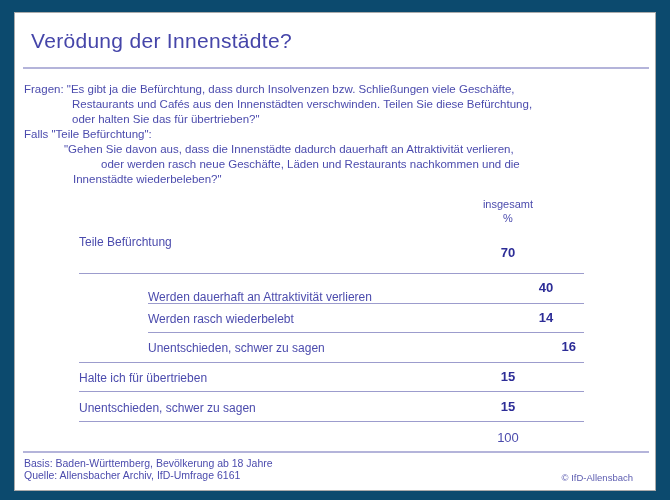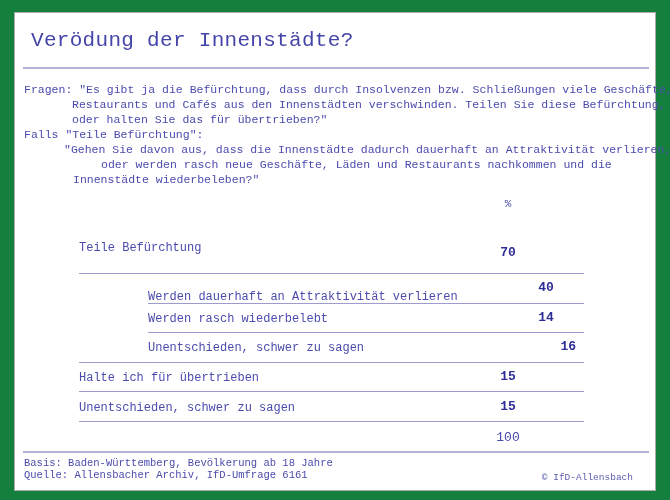--- a/index.html
+++ b/index.html
@@ -1,21 +1,21 @@
 <!DOCTYPE html>
 <html><head>
 <meta charset="utf-8">
 <style>
   html,body { margin:0; padding:0; }
   body {
     width:670px; height:500px; background:#ffffff;
     font-family:"Liberation Sans", sans-serif;
     -webkit-font-smoothing:antialiased;
   }
-  .canvas { position:relative; width:670px; height:500px; background:#15803d; overflow:hidden;font-family:Liberation Mono, monospace; }
+  .canvas { position:relative; width:670px; height:500px; background:#0c4a6e; overflow:hidden; }
   .page {
     position:absolute; left:14px; top:12px; width:640px; height:477px;
     border:1px solid #ababab; background:#ffffff;
   }
   .title {
     position:absolute; left:16px; top:16px;
     font-size:21px; letter-spacing:0.3px; color:#4545a9; white-space:nowrap;
   }
   .rule2 { position:absolute; height:2px; background:#b4b4da; }
   .qline {
@@ -48,24 +48,25 @@
 
     <div class="qline" style="left:9px;  top:70px;">Fragen: "Es gibt ja die Befürchtung, dass durch Insolvenzen bzw. Schließungen viele Geschäfte,</div>
     <div class="qline" style="left:57px; top:85px;">Restaurants und Cafés aus den Innenstädten verschwinden. Teilen Sie diese Befürchtung,</div>
     <div class="qline" style="left:57px; top:100px;">oder halten Sie das für übertrieben?"</div>
     <div class="qline" style="left:9px;  top:115px;">Falls "Teile Befürchtung":</div>
     <div class="qline" style="left:49px; top:130px;">"Gehen Sie davon aus, dass die Innenstädte dadurch dauerhaft an Attraktivität verlieren,</div>
     <div class="qline" style="left:58px; top:145px;margin-left:28px;">oder werden rasch neue Geschäfte, Läden und Restaurants nachkommen und die</div>
     <div class="qline" style="left:58px; top:160px;">Innenstädte wiederbeleben?"</div>
 
     <div class="colhdr">
+      <div>insgesamt</div>
       <div>%</div>
     </div>
 
-    <div class="rlabel" style="left:64px; top:228px;text-align:center;">Teile Befürchtung</div>
+    <div class="rlabel" style="left:64px; top:222px;text-align:center;">Teile Befürchtung</div>
     <div class="rvalue" style="left:463px; top:232px;">70</div>
     <div class="divider" style="left:64px; top:260px; width:505px;"></div>
 
     <div class="rlabel" style="left:133px; top:277px;">Werden dauerhaft an Attraktivität verlieren</div>
     <div class="rvalue" style="left:501px; top:267px;">40</div>
     <div class="divider" style="left:133px; top:290px; width:436px;"></div>
 
     <div class="rlabel" style="left:133px; top:299px;">Werden rasch wiederbelebt</div>
     <div class="rvalue" style="left:501px; top:297px;">14</div>
     <div class="divider" style="left:133px; top:319px; width:436px;"></div>

